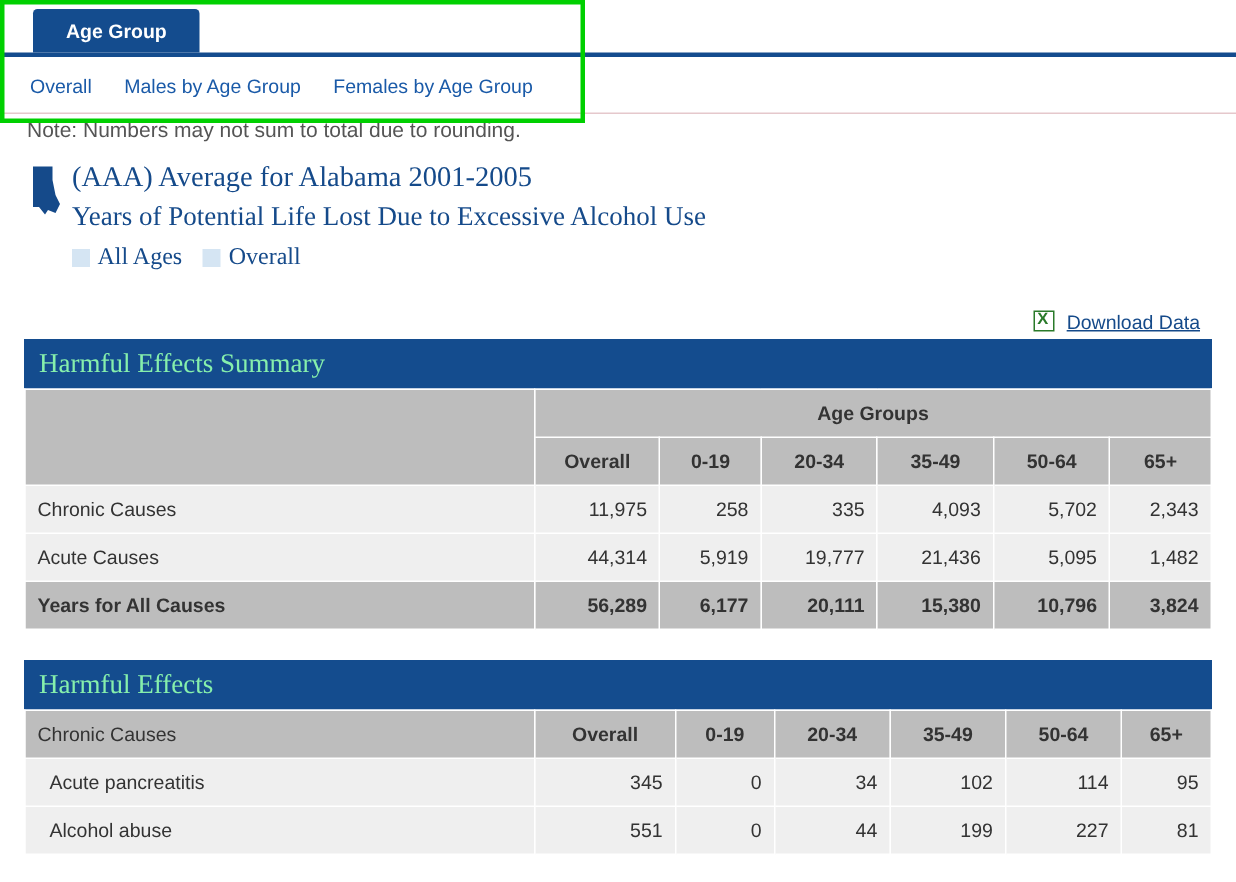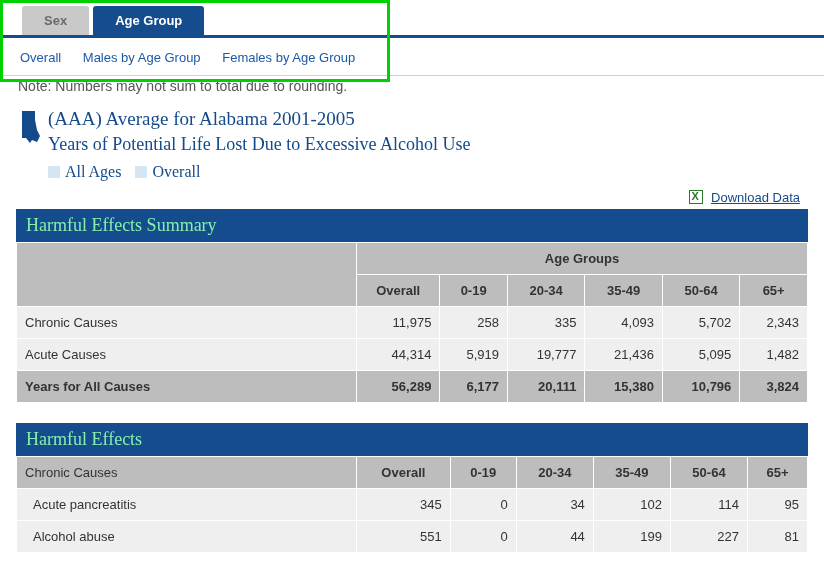--- a/index.html
+++ b/index.html
@@ -78,21 +78,21 @@
   }
   .title-text h2 {
     margin: 0 0 8px 0;
     font-size: 18px;
     font-weight: normal;
     color: #154a8a;
     font-family: Georgia, serif;
   }
   .filter-row {
     padding-left: 32px;
-    margin-bottom: 7px;
+    margin-bottom: 24px;
     display: flex;
     align-items: flex-start;
     gap: 14px;
   }
   .filter-chip {
     display: flex;
     align-items: center;
     gap: 5px;
     color: #154a8a;
     font-family: Georgia, serif;
@@ -177,21 +177,20 @@
     text-align: left;
     padding-left: 8px;
   }
 </style>
 </head>
 <body>
 
 <div class="highlight-box"></div>
 
 <div class="tab-row">
-  <div class="tab tab-inactive">Sex</div>
   <div class="tab tab-active">Age Group</div>
 </div>
 
 <div class="subnav">
   <a href="#">Overall</a>
   <a href="#">Males by Age Group</a>
   <a href="#">Females by Age Group</a>
 </div>
 
 <div class="note">Note: Numbers may not sum to total due to rounding.</div>

